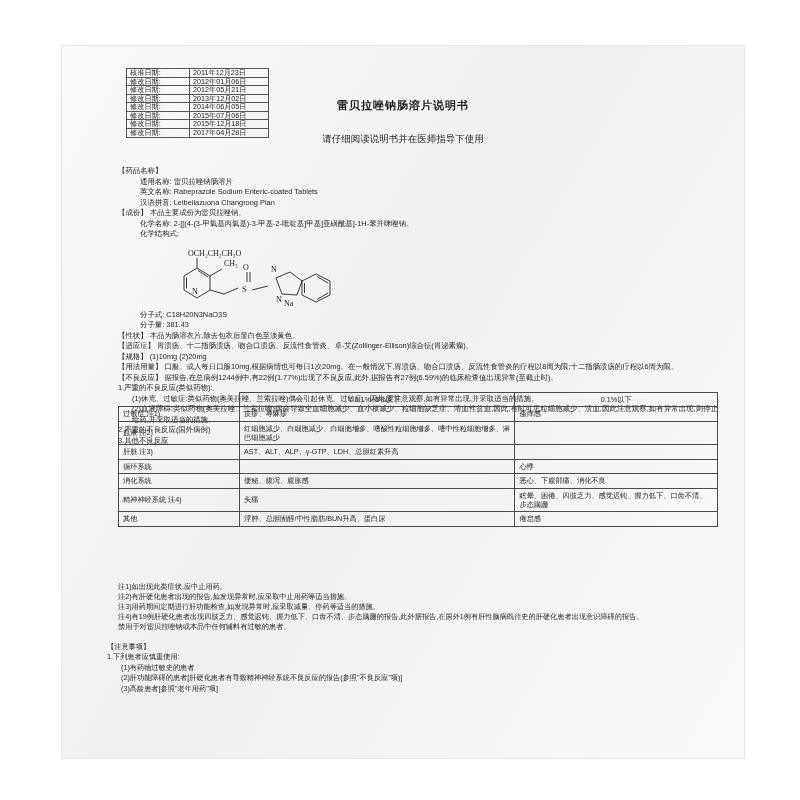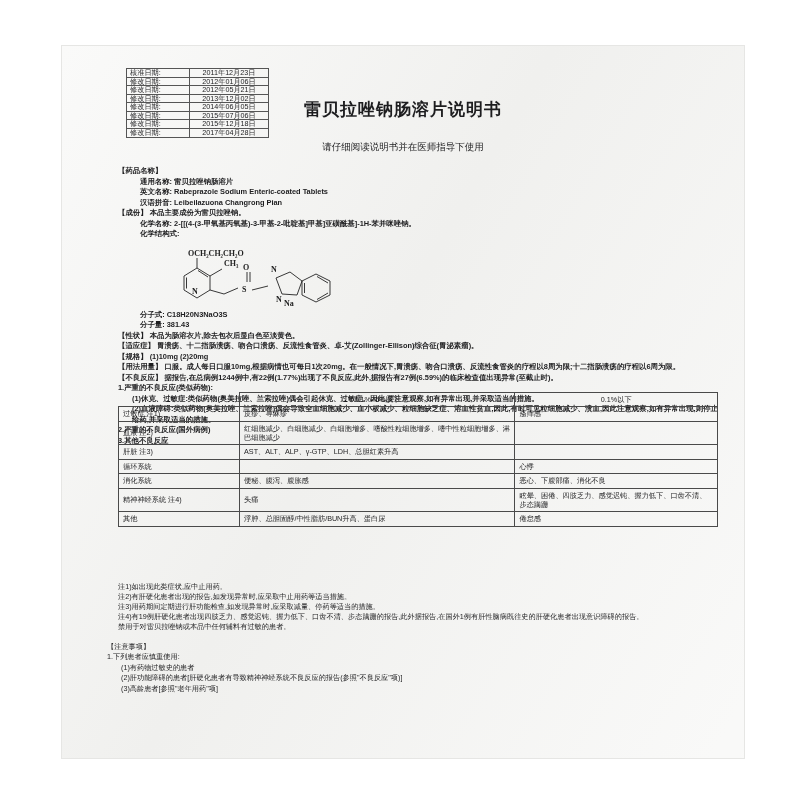--- a/index.html
+++ b/index.html
@@ -53,47 +53,46 @@
     font-size: 7.2px;
     line-height: 1.05;
   }
   .rev-table td {
     border: 0.6px solid #555;
     padding: 0px 3px;
     white-space: nowrap;
     color: #1d1d1f;
   }
   .rev-table td.k { width: 56px; }
-  .rev-table td.v { width: 72px; text-align: center; }
+  .rev-table td.v { width: 72px; }
 
   .title-block {
     position: absolute;
     left: 0;
     top: 36px;
     width: 646px;
     text-align: center;
   }
   .doc-title {
-    font-size: 17px;
+    font-size: 11px;
     font-weight: bold;
     letter-spacing: 1px;
   }
   .doc-sub {
     margin-top: 20px;
     font-size: 9.5px;
   }
   .body-text {
     position: absolute;
     left: 38px;
     top: 104px;
     width: 600px;
     font-size: 7.4px;
     line-height: 1.42;
     text-align: justify;
-    font-weight: bold;
   }
   .body-text p { margin: 0; }
   .ind1 { padding-left: 22px; }
 
   .struct {
     margin: 2px 0 2px 0;
     padding-left: 30px;
   }
   .struct svg { display: block; }
 

